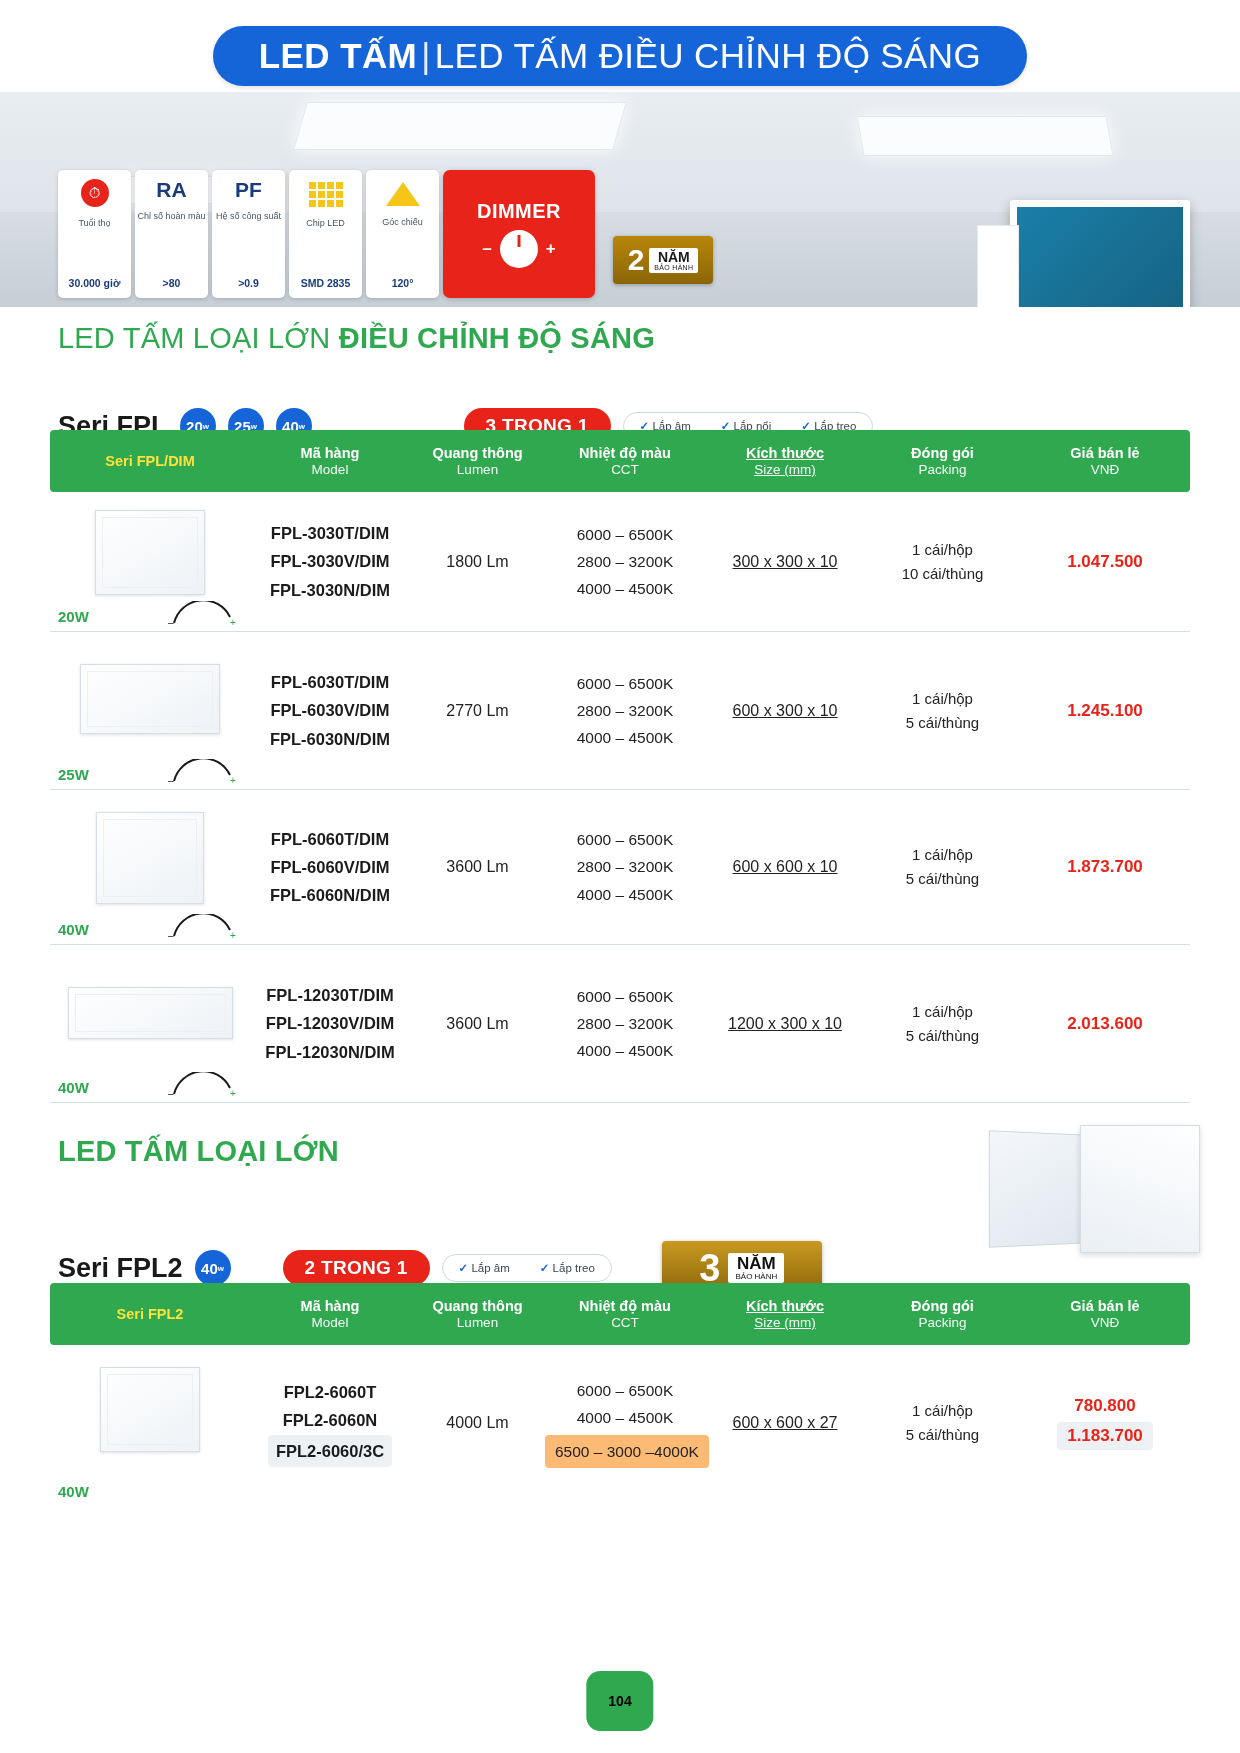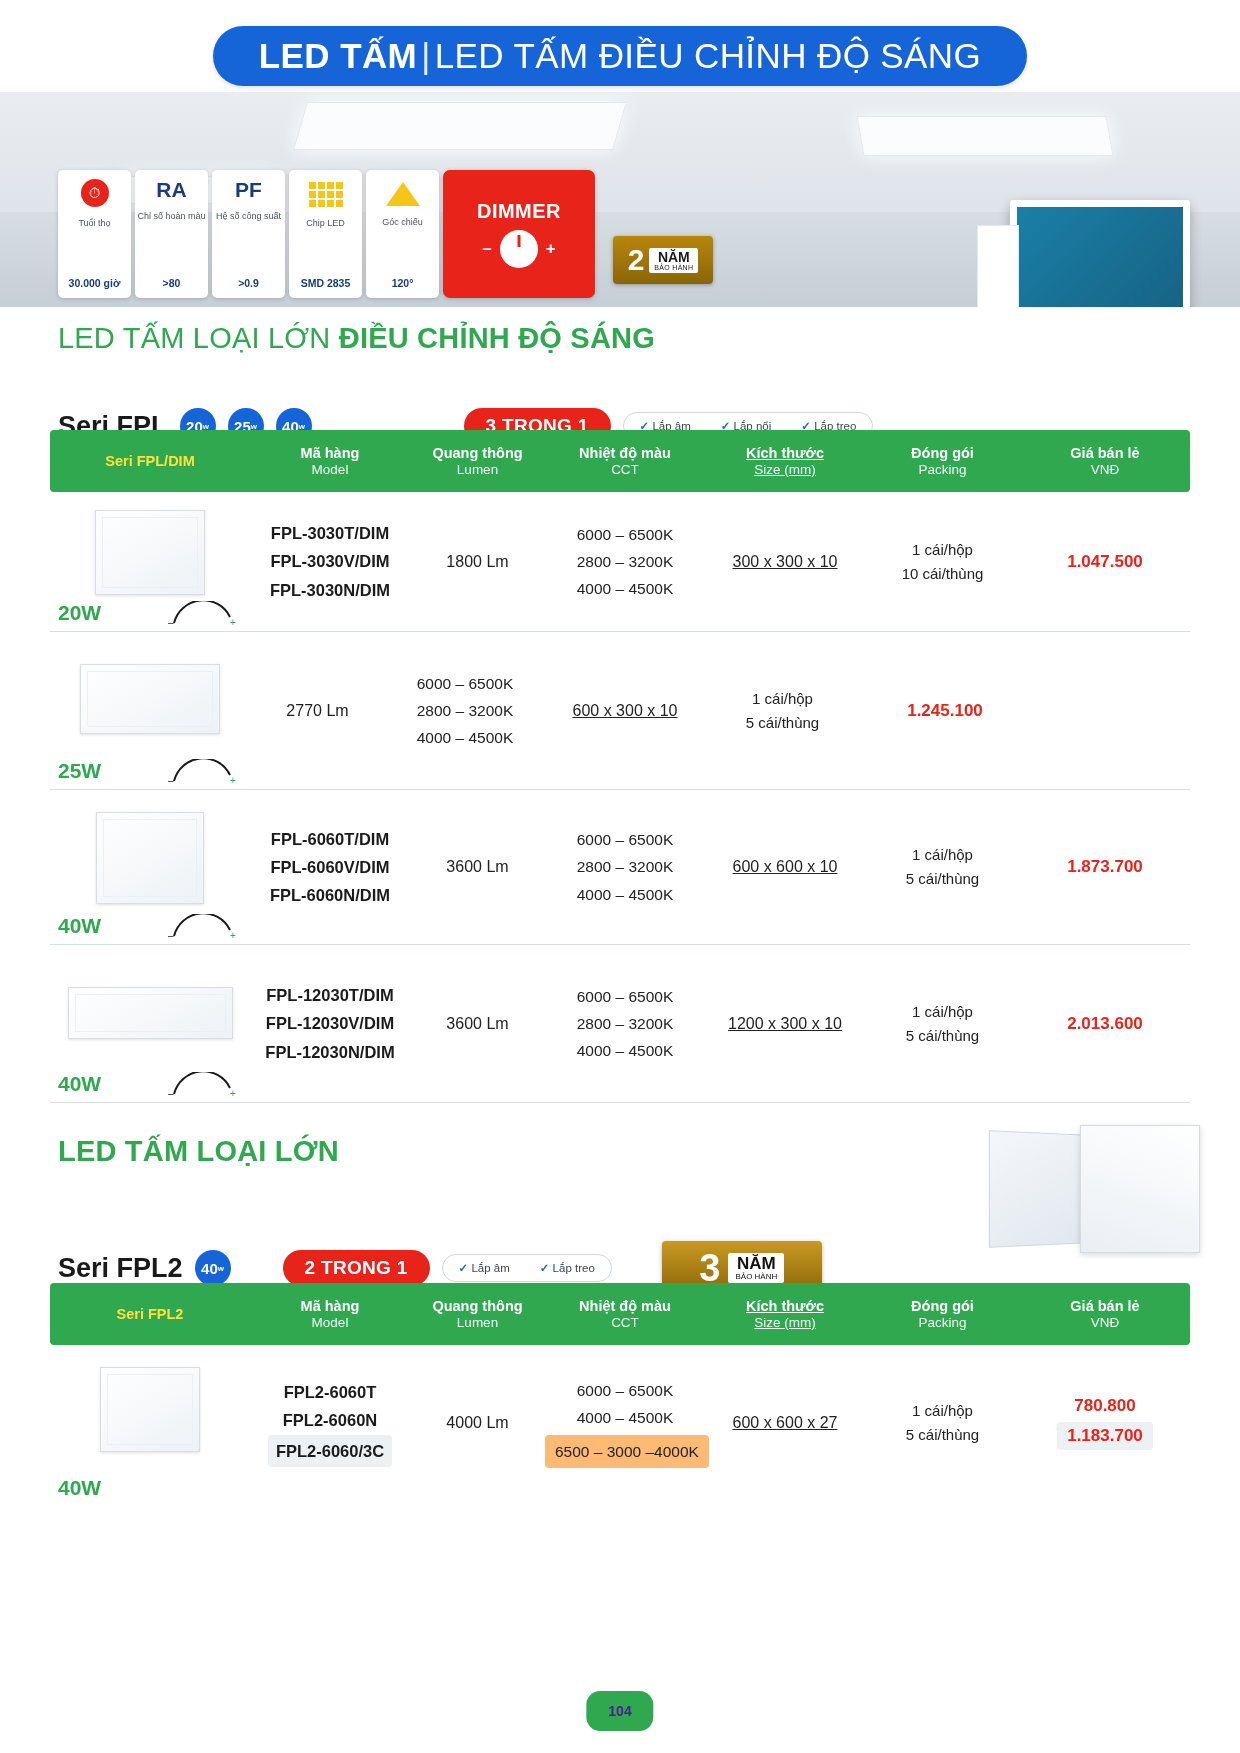--- a/index.html
+++ b/index.html
@@ -153,21 +153,21 @@
   .trow { display:flex; align-items:center; border-bottom:1px solid #d8dee5; position:relative; }
   .trow .cell { text-align:center; }
   .thumbwrap{ width:200px; position:relative; height:100%; }
   .thumb{
     background:linear-gradient(150deg,#ffffff,#eef2f6);
     border:1px solid #d7dee6; margin:0 auto;
     box-shadow:0 1px 3px rgba(0,0,0,.12);
     position:relative;
   }
   .thumb:after{content:"";position:absolute;inset:6px;border:1px solid #eceff3;}
-  .wlabel{ position:absolute; left:8px; bottom:6px; font-size:21px; font-weight:bold; color:#2fa84f; }
+  .wlabel{ position:absolute; left:8px; bottom:6px; font-size:15px; font-weight:bold; color:#2fa84f; }
   .dimarc{ position:absolute; left:118px; bottom:4px; width:72px; height:26px; }
   .models{ text-align:left; font-size:16.5px; font-weight:bold; color:#1b1b1b; line-height:1.7; }
   .lumen{ font-size:16px; }
   .cct{ font-size:15.5px; line-height:1.75; }
   .size{ font-size:16px; }
   .pack{ font-size:15px; line-height:1.6; }
   .price{ font-size:17px; font-weight:bold; color:#e8231a; }
 
   
   .price-box{
@@ -199,21 +199,21 @@
     transform:perspective(300px) rotateY(14deg);
   }
   .panel-photo .pp2{
     position:absolute;right:0;top:0;width:120px;height:128px;
     background:linear-gradient(200deg,#ffffff,#eaeff4);border:1px solid #d5dce4;
     box-shadow:0 2px 6px rgba(0,0,0,.15);
   }
 
   .page-num{
     position:absolute; left:50%; transform:translateX(-50%); bottom:22px;
-    background:#2fa84f;color:#4c1d95;border-radius:14px;padding:12px 22px;font-size:14px;font-weight:bold;
+    background:#2fa84f;color:#000000;border-radius:14px;padding:22px 22px;font-size:14px;font-weight:bold;
   }
 </style>
 </head>
 <body>
 
 <div class="header-band">
   <div class="header-pill">
     <b>LED TẤM</b><span class="sep">|</span><span class="thin">LED TẤM ĐIỀU CHỈNH ĐỘ SÁNG</span>
   </div>
 </div>
@@ -379,20 +379,25 @@
   <div class="trow" style="height:158px;">
     <div class="thumbwrap c0">
       <div class="thumb" style="width:140px;height:70px;margin-top:32px;"></div>
       <div class="wlabel">25W</div>
       <svg class="dimarc" viewBox="0 0 72 26">
         <path d="M6 22 A 30 30 0 0 1 62 16" fill="none" stroke="#1a1a1a" stroke-width="2"></path>
         <text x="0" y="25" font-size="10" fill="#1a1a1a">–</text>
         <text x="62" y="25" font-size="10" fill="#2fa84f">+</text>
       </svg>
     </div>
+    <div class="cell c1 models">
+      <div>FPL-6030T/DIM</div>
+      <div>FPL-6030V/DIM</div>
+      <div>FPL-6030N/DIM</div>
+    </div>
     <div class="cell c2 lumen">2770 Lm</div>
     <div class="cell c3 cct">
       <div>6000 – 6500K</div>
       <div>2800 – 3200K</div>
       <div>4000 – 4500K</div>
     </div>
     <div class="cell c4 size">600 x 300 x 10</div>
     <div class="cell c5 pack">
       <div>1 cái/hộp</div>
       <div>5 cái/thùng</div>

